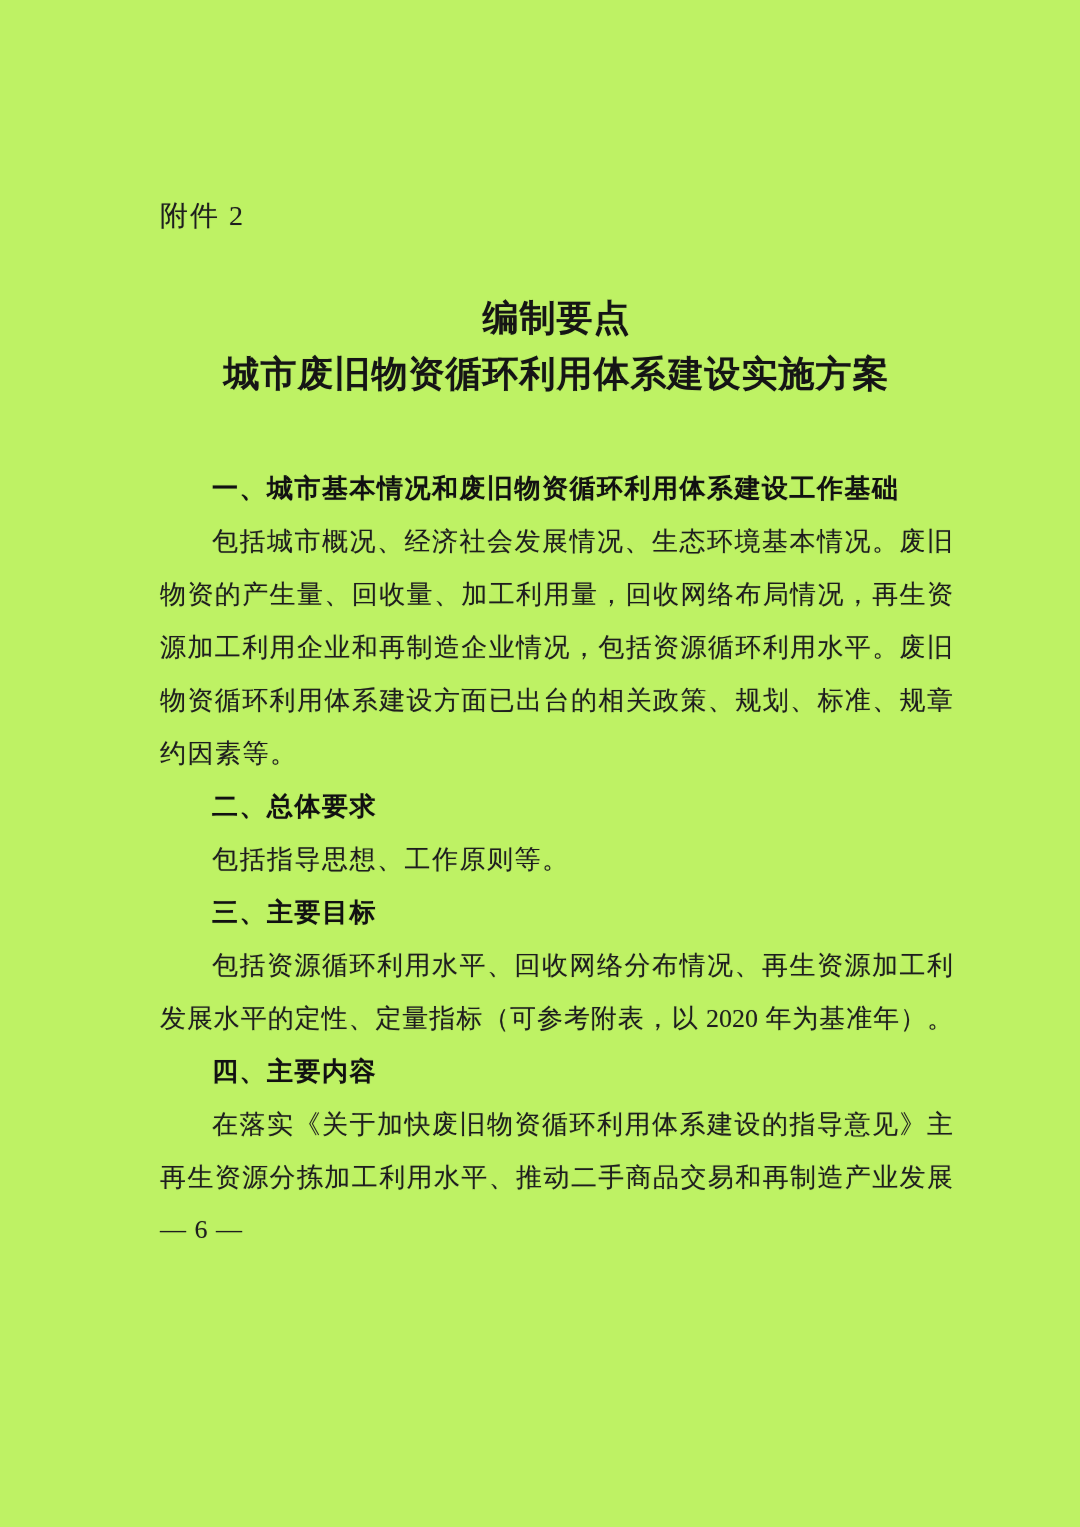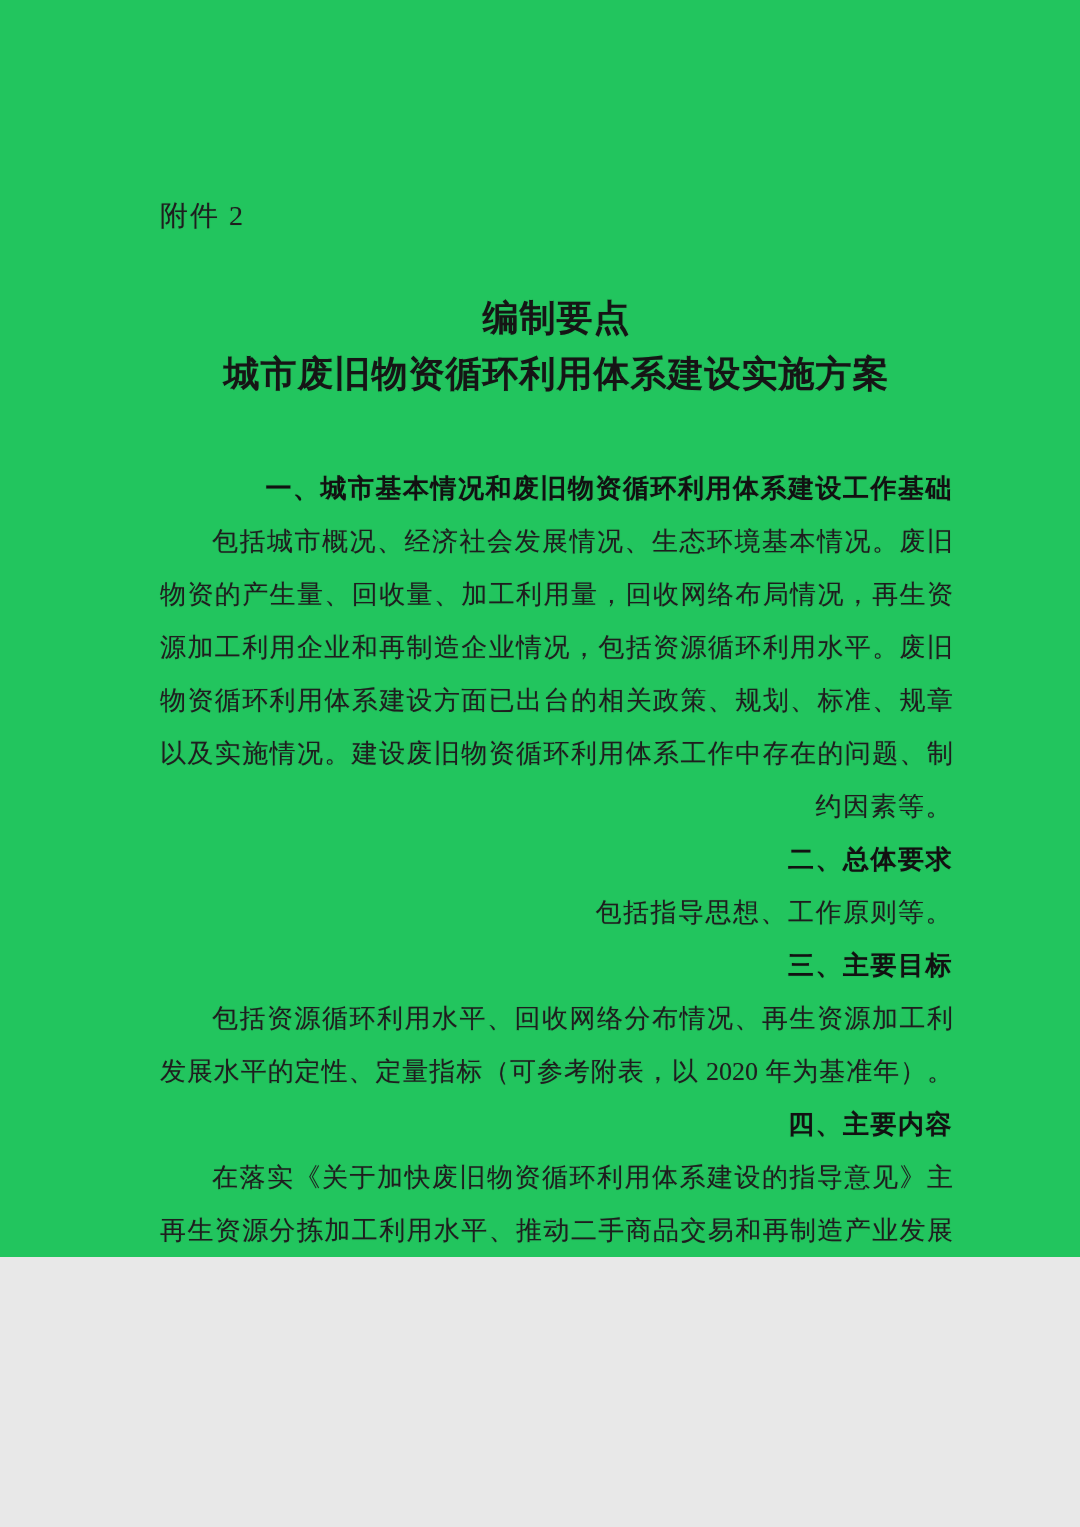--- a/index.html
+++ b/index.html
@@ -1,20 +1,20 @@
 <!DOCTYPE html>
 <html><head>
 <meta charset="utf-8">
 <style>
   html,body{margin:0;padding:0;background:#e8e8e8;}
   .page{
     position:relative;
-    width:1080px;height:1257px;
+    width:1080px;height:1527px;
     margin:0 auto;
-    background:#22c55e;
+    background:#bef264;
     box-sizing:border-box;
     padding:196px 127px 0 160px;
     color:#1e1e1e;
     overflow:hidden;
     text-shadow:0 0 1px rgba(45,45,45,.38);
   }
   .attachment-label{
     font-family:"Liberation Serif","DejaVu Serif",serif;
     font-size:28px;line-height:40px;letter-spacing:2px;
   }
@@ -25,21 +25,21 @@
     font-size:36px;line-height:56px;
     text-align:center;letter-spacing:1px;
     color:#151515;
   }
   .t-line{display:block;}
   .doc-body{
     margin-top:60px;
     font-family:"Liberation Serif","DejaVu Serif",serif;
     font-size:26px;line-height:53px;
   }
-  .ln{letter-spacing:1.5px;text-align:right;}
+  .ln{letter-spacing:1.5px;}
   .ln.just{
     letter-spacing:0;
     text-align:justify;
     text-align-last:justify;
   }
   .ln.ind{text-indent:52px;}
   .ln.heading{
     font-family:"Liberation Sans","DejaVu Sans",sans-serif;
     font-weight:bold;
     letter-spacing:1.5px;
@@ -62,21 +62,20 @@
     <span class="t-line">编制要点</span>
     <span class="t-line">城市废旧物资循环利用体系建设实施方案</span>
   </h1>
 
   <div class="doc-body">
     <div class="ln heading ind">一、城市基本情况和废旧物资循环利用体系建设工作基础</div>
     <div class="ln just ind">包括城市概况、经济社会发展情况、生态环境基本情况。废旧</div>
     <div class="ln just">物资的产生量、回收量、加工利用量，回收网络布局情况，再生资</div>
     <div class="ln just">源加工利用企业和再制造企业情况，包括资源循环利用水平。废旧</div>
     <div class="ln just">物资循环利用体系建设方面已出台的相关政策、规划、标准、规章</div>
-    <div class="ln just">以及实施情况。建设废旧物资循环利用体系工作中存在的问题、制</div>
     <div class="ln">约因素等。</div>
     <div class="ln heading ind">二、总体要求</div>
     <div class="ln ind">包括指导思想、工作原则等。</div>
     <div class="ln heading ind">三、主要目标</div>
     <div class="ln just ind">包括资源循环利用水平、回收网络分布情况、再生资源加工利</div>
     <div class="ln just">发展水平的定性、定量指标（可参考附表，以 2020 年为基准年）。</div>
     <div class="ln heading ind">四、主要内容</div>
     <div class="ln just ind">在落实《关于加快废旧物资循环利用体系建设的指导意见》主</div>
     <div class="ln just">再生资源分拣加工利用水平、推动二手商品交易和再制造产业发展</div>
   </div>

